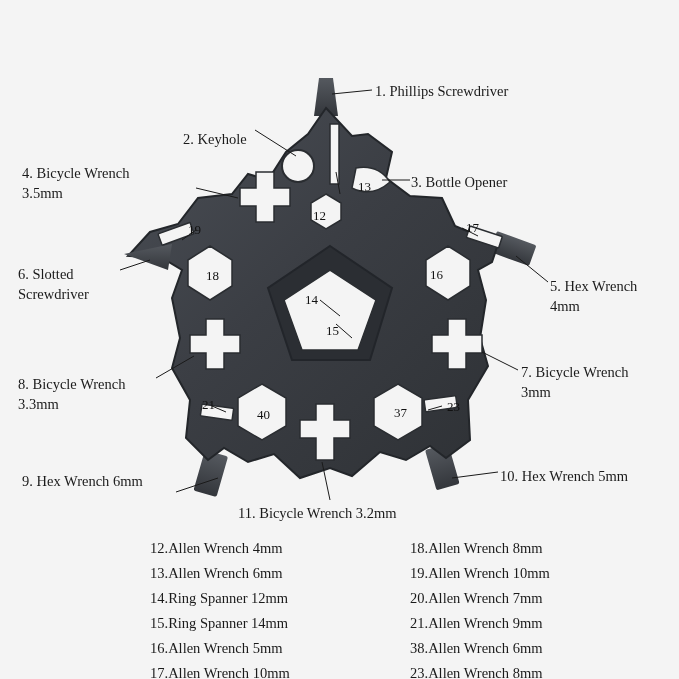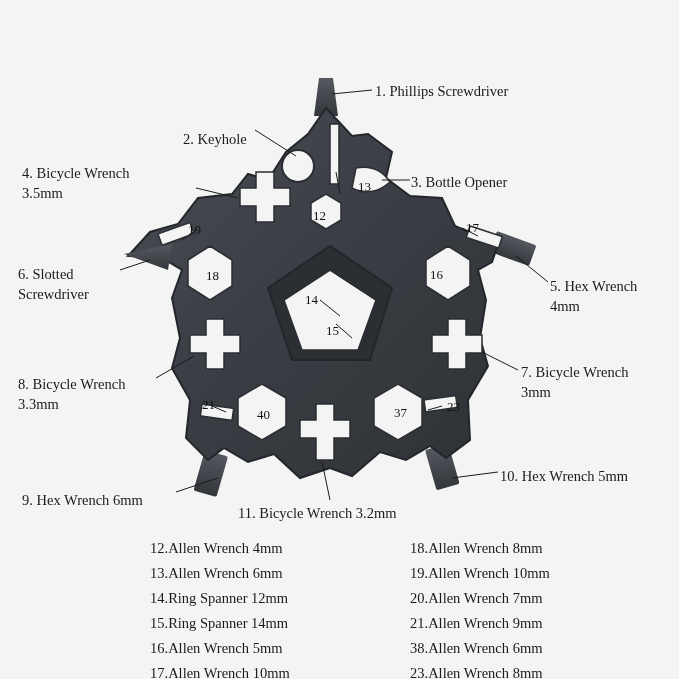--- a/index.html
+++ b/index.html
@@ -148,21 +148,21 @@
   <div class="callout" style="left:22px;  top:116px;">4. Bicycle Wrench
 3.5mm</div>
   <div class="callout" style="left:550px; top:229px;">5. Hex Wrench
 4mm</div>
   <div class="callout" style="left:18px;  top:217px;">6. Slotted
 Screwdriver</div>
   <div class="callout" style="left:521px; top:315px;">7. Bicycle Wrench
 3mm</div>
   <div class="callout" style="left:18px;  top:327px;">8. Bicycle Wrench
 3.3mm</div>
-  <div class="callout" style="left:22px;  top:443px;">9. Hex Wrench 6mm</div>
+  <div class="callout" style="left:22px;  top:424px;">9. Hex Wrench 6mm</div>
   <div class="callout" style="left:500px; top:419px;">10. Hex Wrench 5mm</div>
   <div class="callout" style="left:238px; top:456px;">11. Bicycle Wrench 3.2mm</div>
 
   <div class="numlabel" style="left:313px; top:160px;">12</div>
   <div class="numlabel" style="left:358px; top:131px;">13</div>
   <div class="numlabel" style="left:305px; top:244px;">14</div>
   <div class="numlabel" style="left:326px; top:275px;">15</div>
   <div class="numlabel" style="left:430px; top:219px;">16</div>
   <div class="numlabel" style="left:466px; top:172px;">17</div>
   <div class="numlabel" style="left:206px; top:220px;">18</div>

